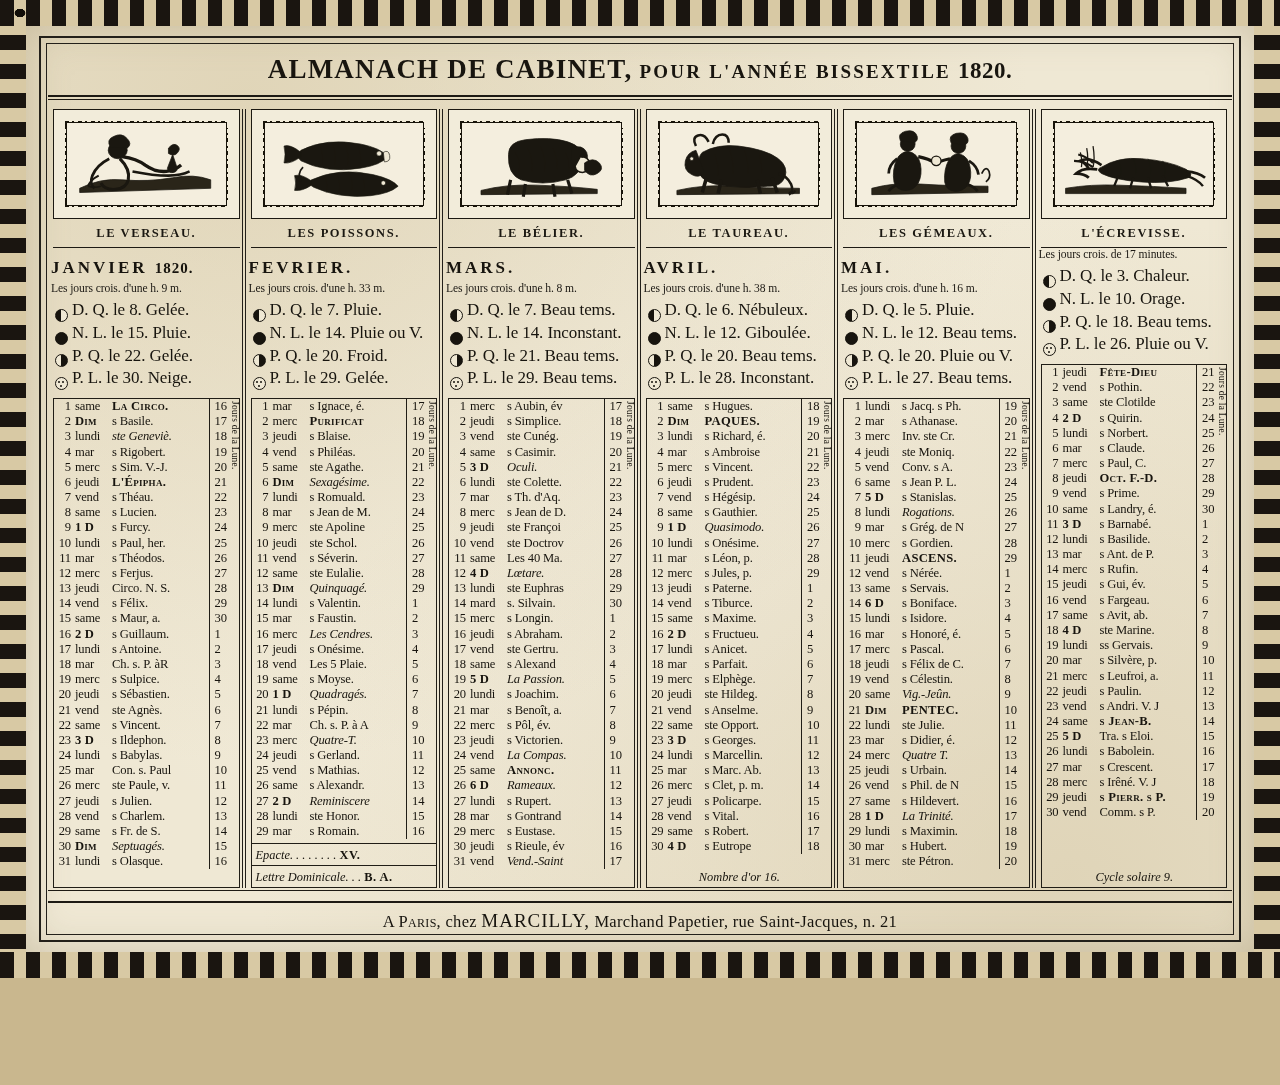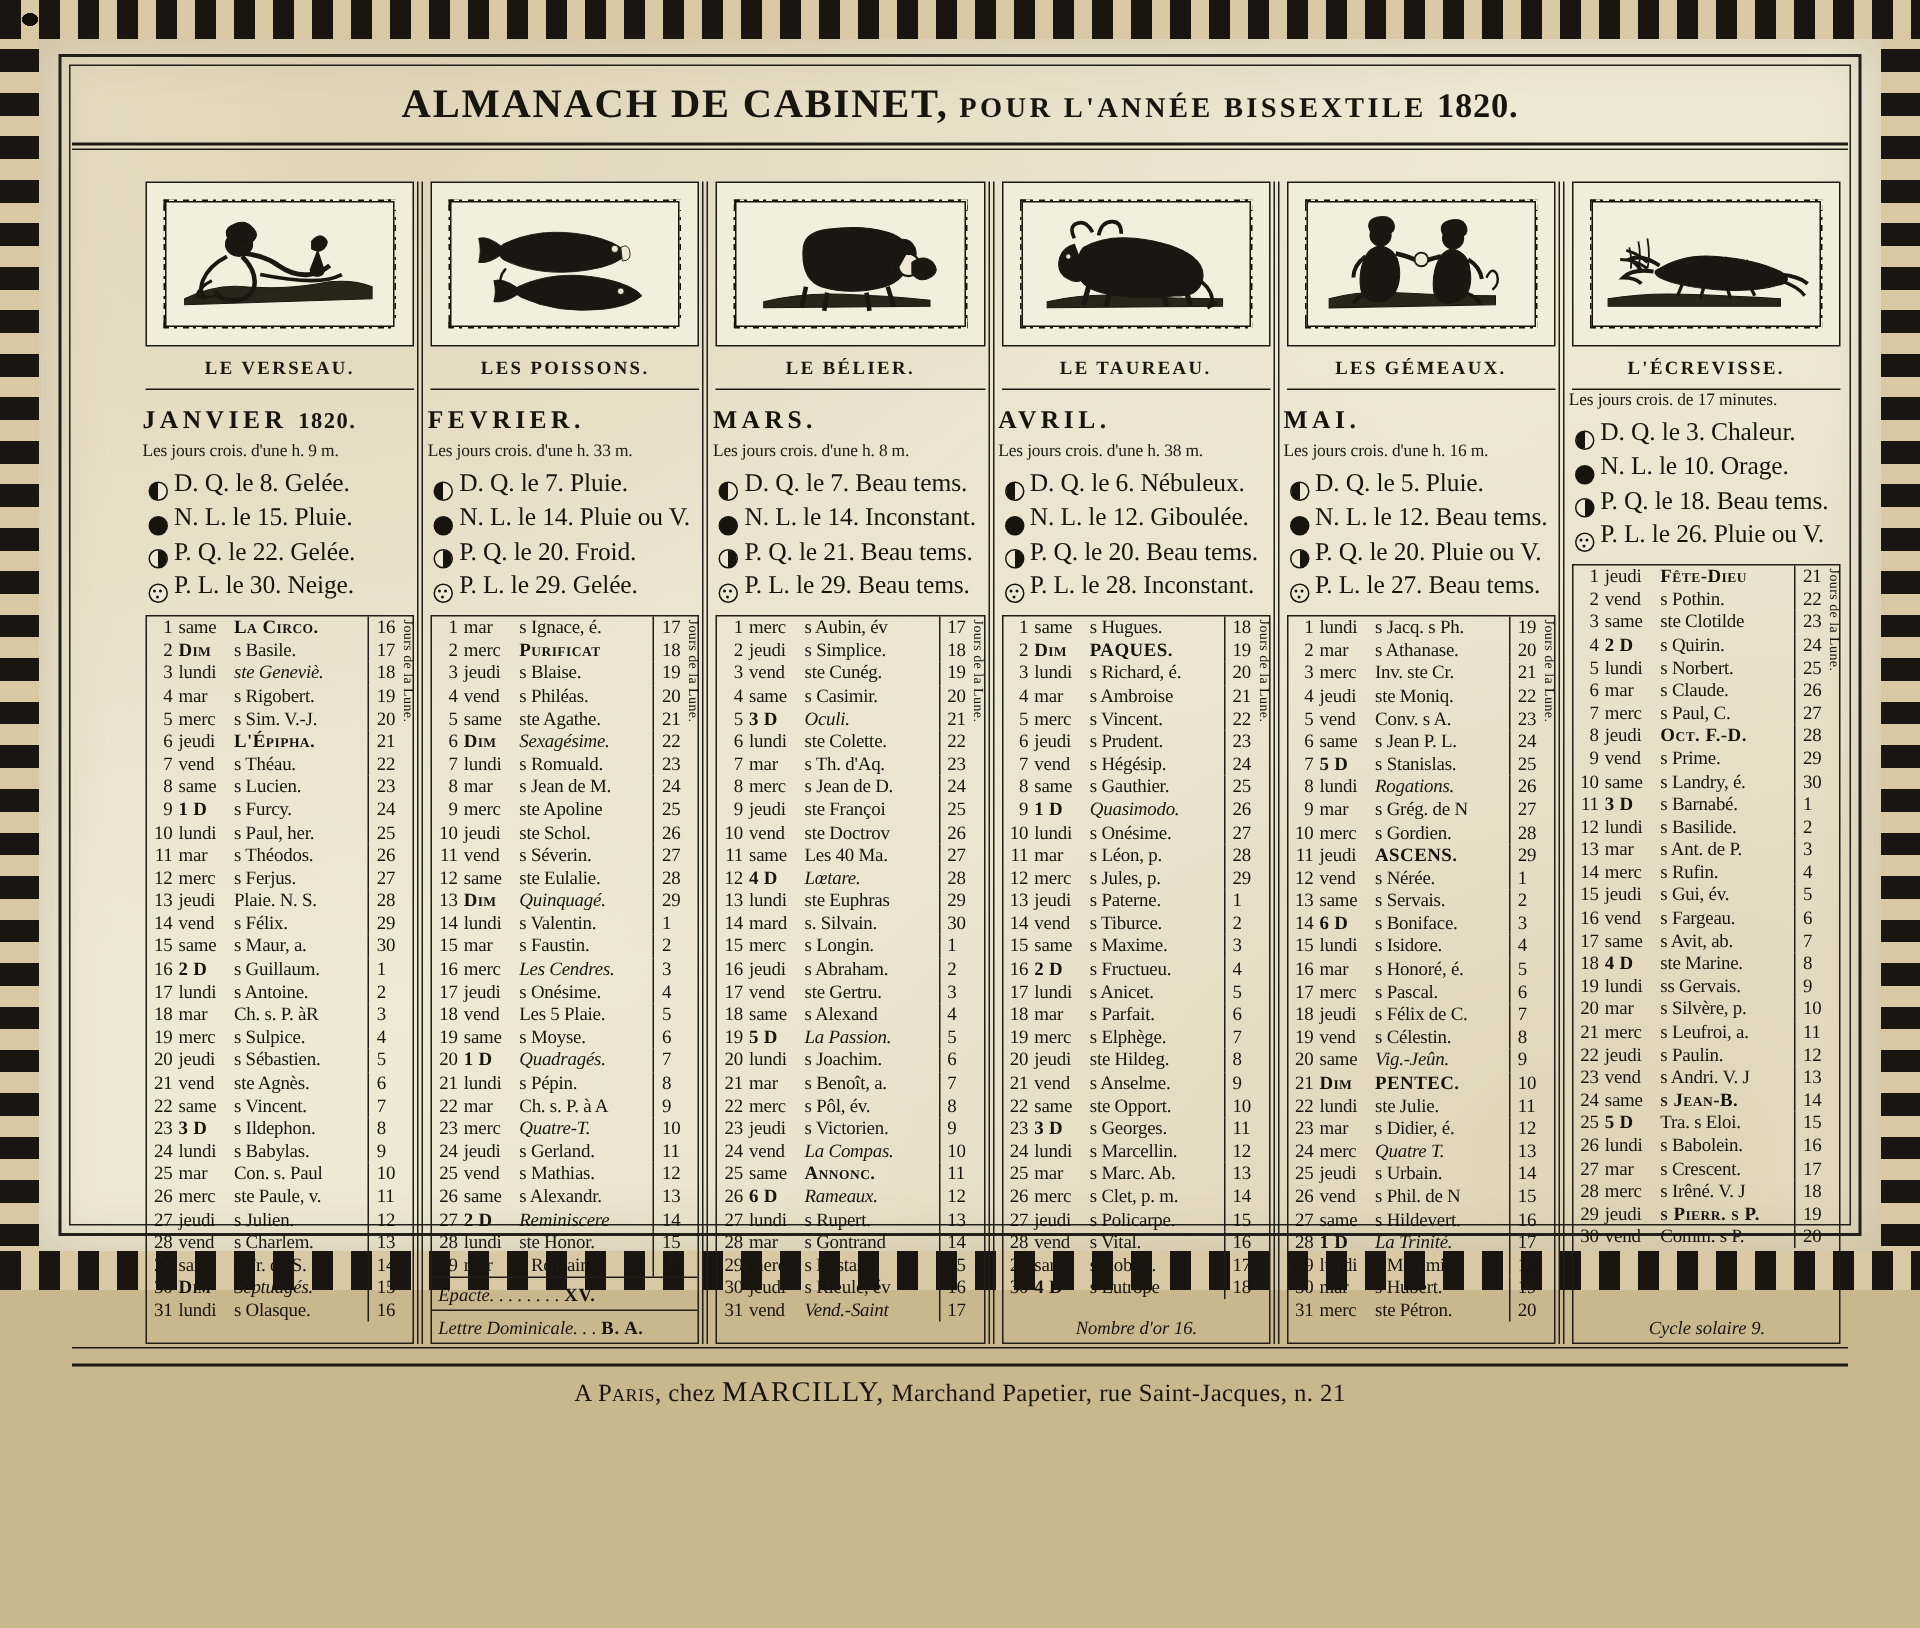--- a/index.html
+++ b/index.html
@@ -4,21 +4,21 @@
 <style>
   html,body{margin:0;padding:0;}
   body{
     width:1280px;height:1085px;
     background:#c9b78e;
     font-family:"Liberation Serif", serif;
     overflow:hidden;
   }
   
   #sheet{
-    position:relative;width:1280px;height:860px;
+    position:relative;width:1280px;height:978px;
     background:
       repeating-linear-gradient(90deg,#1a1510 0 14px,#d8c9a4 14px 26px) 0 0/100% 26px no-repeat,
       repeating-linear-gradient(90deg,#1a1510 0 14px,#d8c9a4 14px 26px) 0 100%/100% 26px no-repeat,
       repeating-linear-gradient(0deg,#1a1510 0 15px,#d8c9a4 15px 29px) 0 0/26px 100% no-repeat,
       repeating-linear-gradient(0deg,#1a1510 0 15px,#d8c9a4 15px 29px) 100% 0/26px 100% no-repeat,
       #cdbb92;
   }
   #sheet:before{
     content:"";position:absolute;inset:0;
     background:
@@ -53,21 +53,21 @@
   .title{
     font-size:25px;letter-spacing:.8px;color:#18150f;white-space:nowrap;
   }
   .title .t-main{font-weight:bold;font-size:27px;letter-spacing:1.2px;}
   .title .t-sub{font-size:19px;letter-spacing:2.2px;font-variant:small-caps;font-weight:bold;}
   .title .t-year{font-size:23px;letter-spacing:.5px;font-weight:bold;}
   .rule{border-top:2px solid #1d1a14;margin:10px 0 0 0;}
   .rule.thin{border-top:1px solid #1d1a14;margin-top:2px;}
 
   
-  .months{display:flex;flex:1;margin-top:21px;padding-left:44px;}
+  .months{display:flex;flex:1;margin-top:9px;}
   .month{
     flex:1 1 0;display:flex;flex-direction:column;position:relative;
     padding:0 3px;
   }
   .month + .month{border-left:1.5px solid #221f19;}
   .month + .month:before{
     content:"";position:absolute;left:-4px;top:0;bottom:0;border-left:1px solid #221f19;
   }
   
   .zodiac{
@@ -302,21 +302,21 @@
                 </div>
                 <div class="drow">
                   <span class="d-num">12</span>
                   <span class="d-dow">merc</span>
                   <span class="d-name">s Ferjus.</span>
                   <span class="d-lune">27</span>
                 </div>
                 <div class="drow">
                   <span class="d-num">13</span>
                   <span class="d-dow">jeudi</span>
-                  <span class="d-name">Plaie. N. S.</span>
+                  <span class="d-name">Circo. N. S.</span>
                   <span class="d-lune">28</span>
                 </div>
                 <div class="drow">
                   <span class="d-num">14</span>
                   <span class="d-dow">vend</span>
                   <span class="d-name">s Félix.</span>
                   <span class="d-lune">29</span>
                 </div>
                 <div class="drow">
                   <span class="d-num">15</span>

